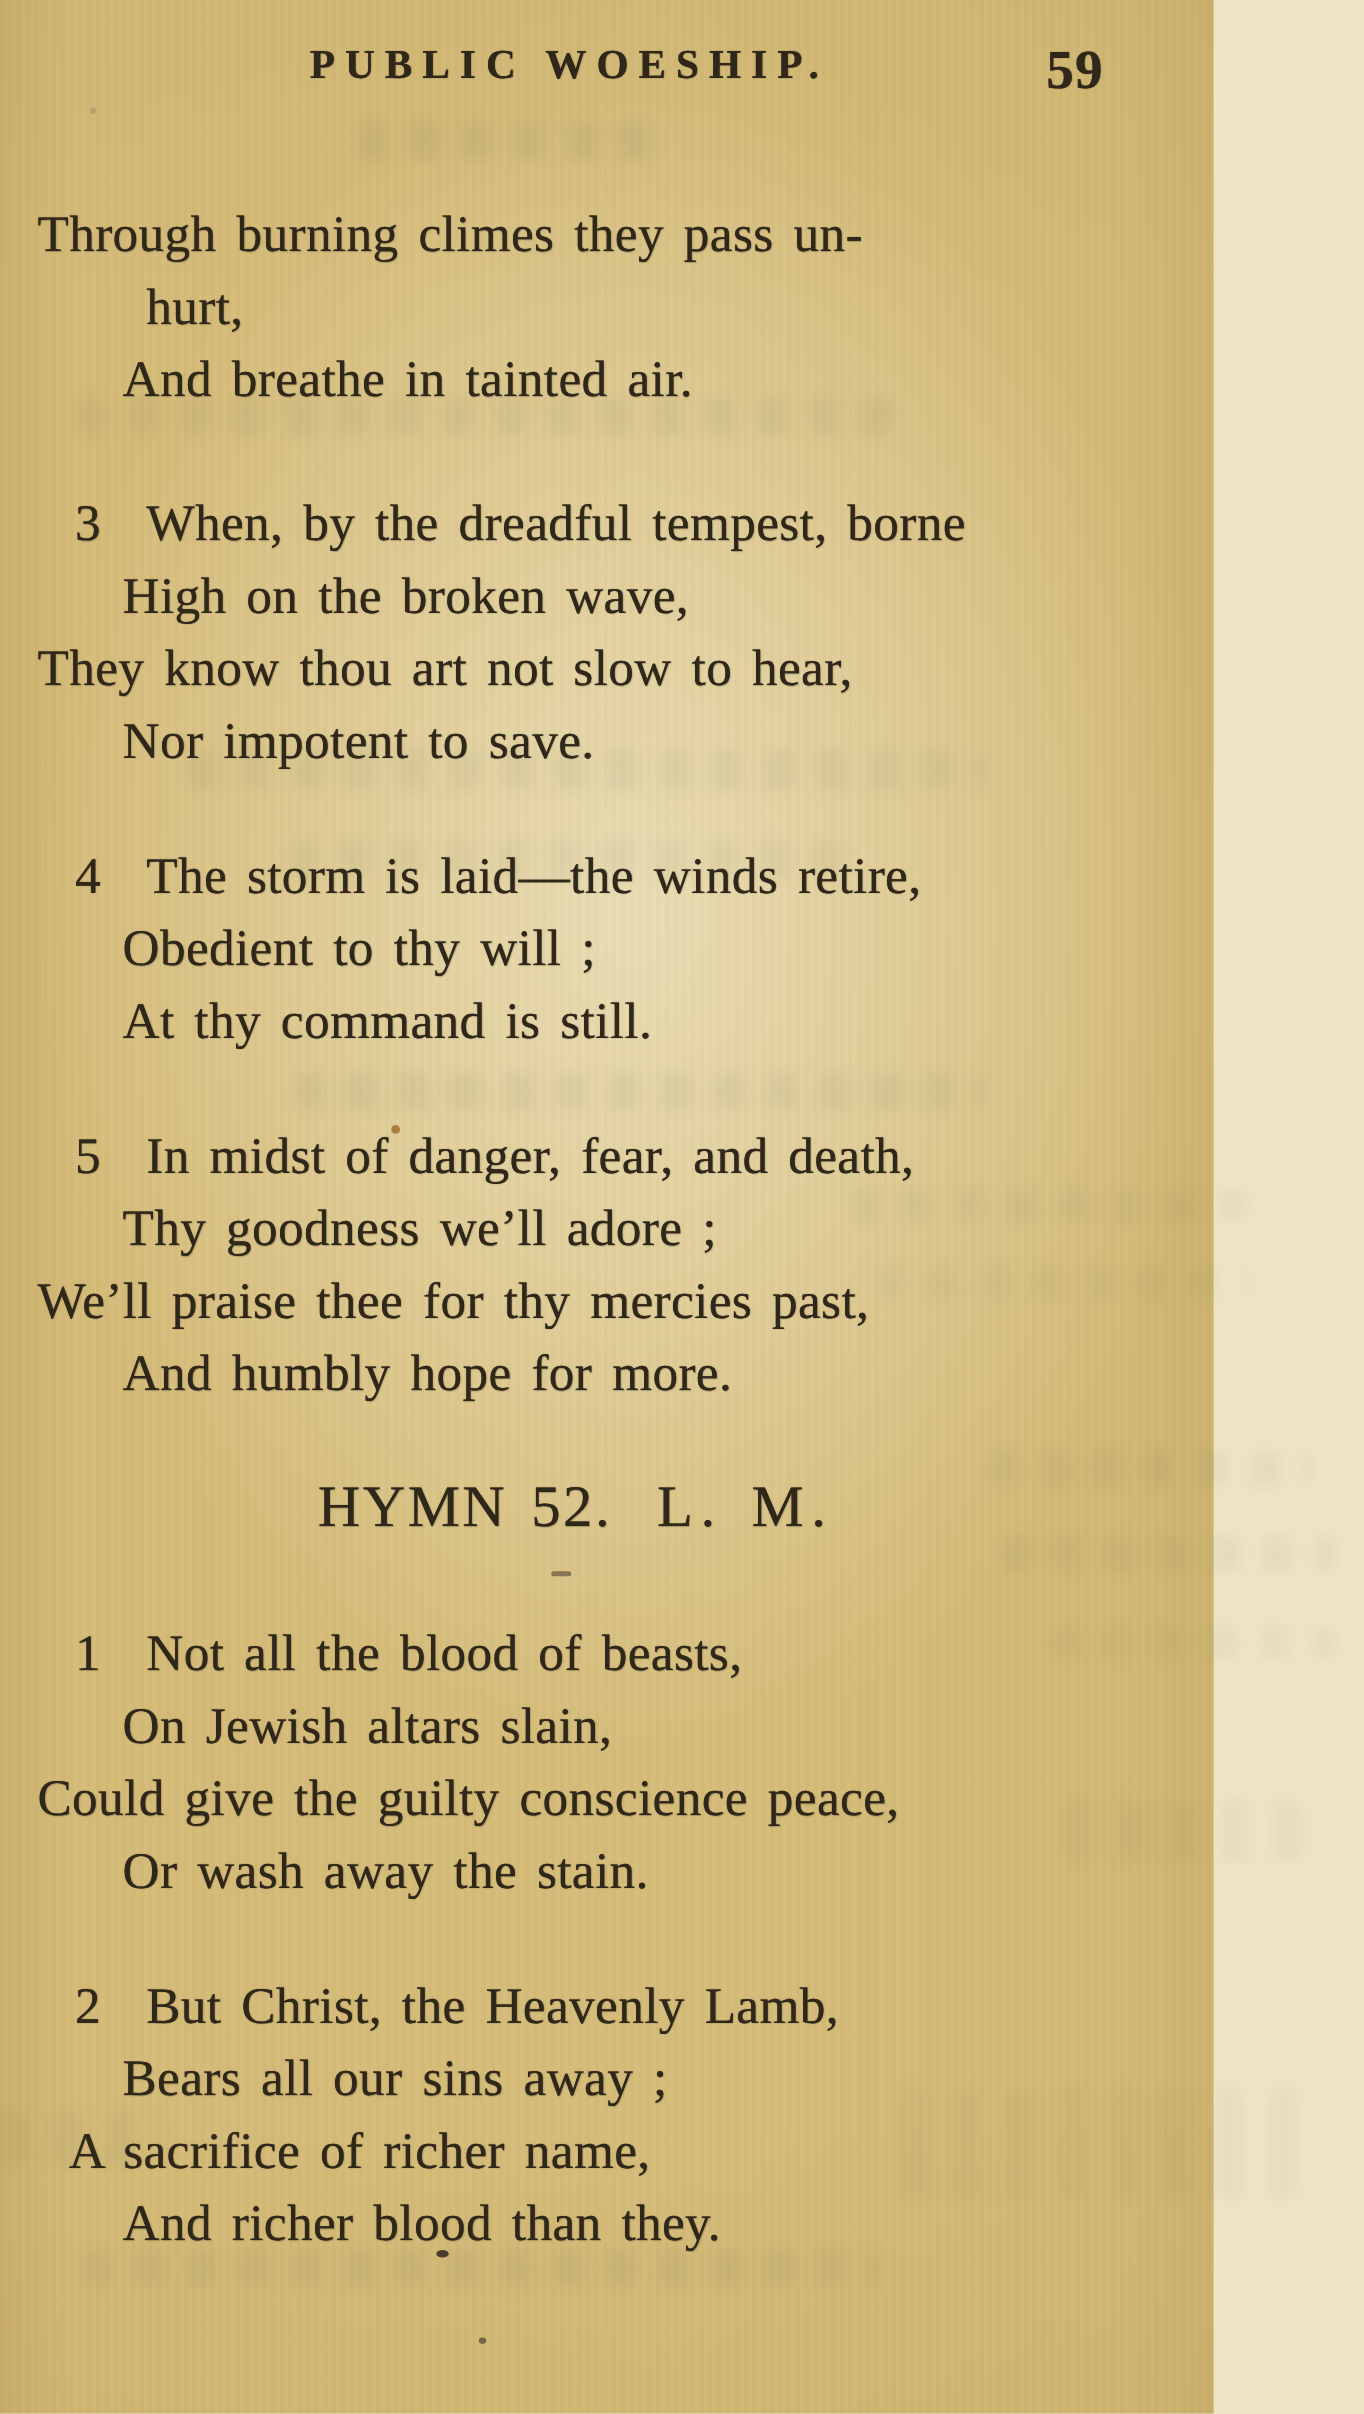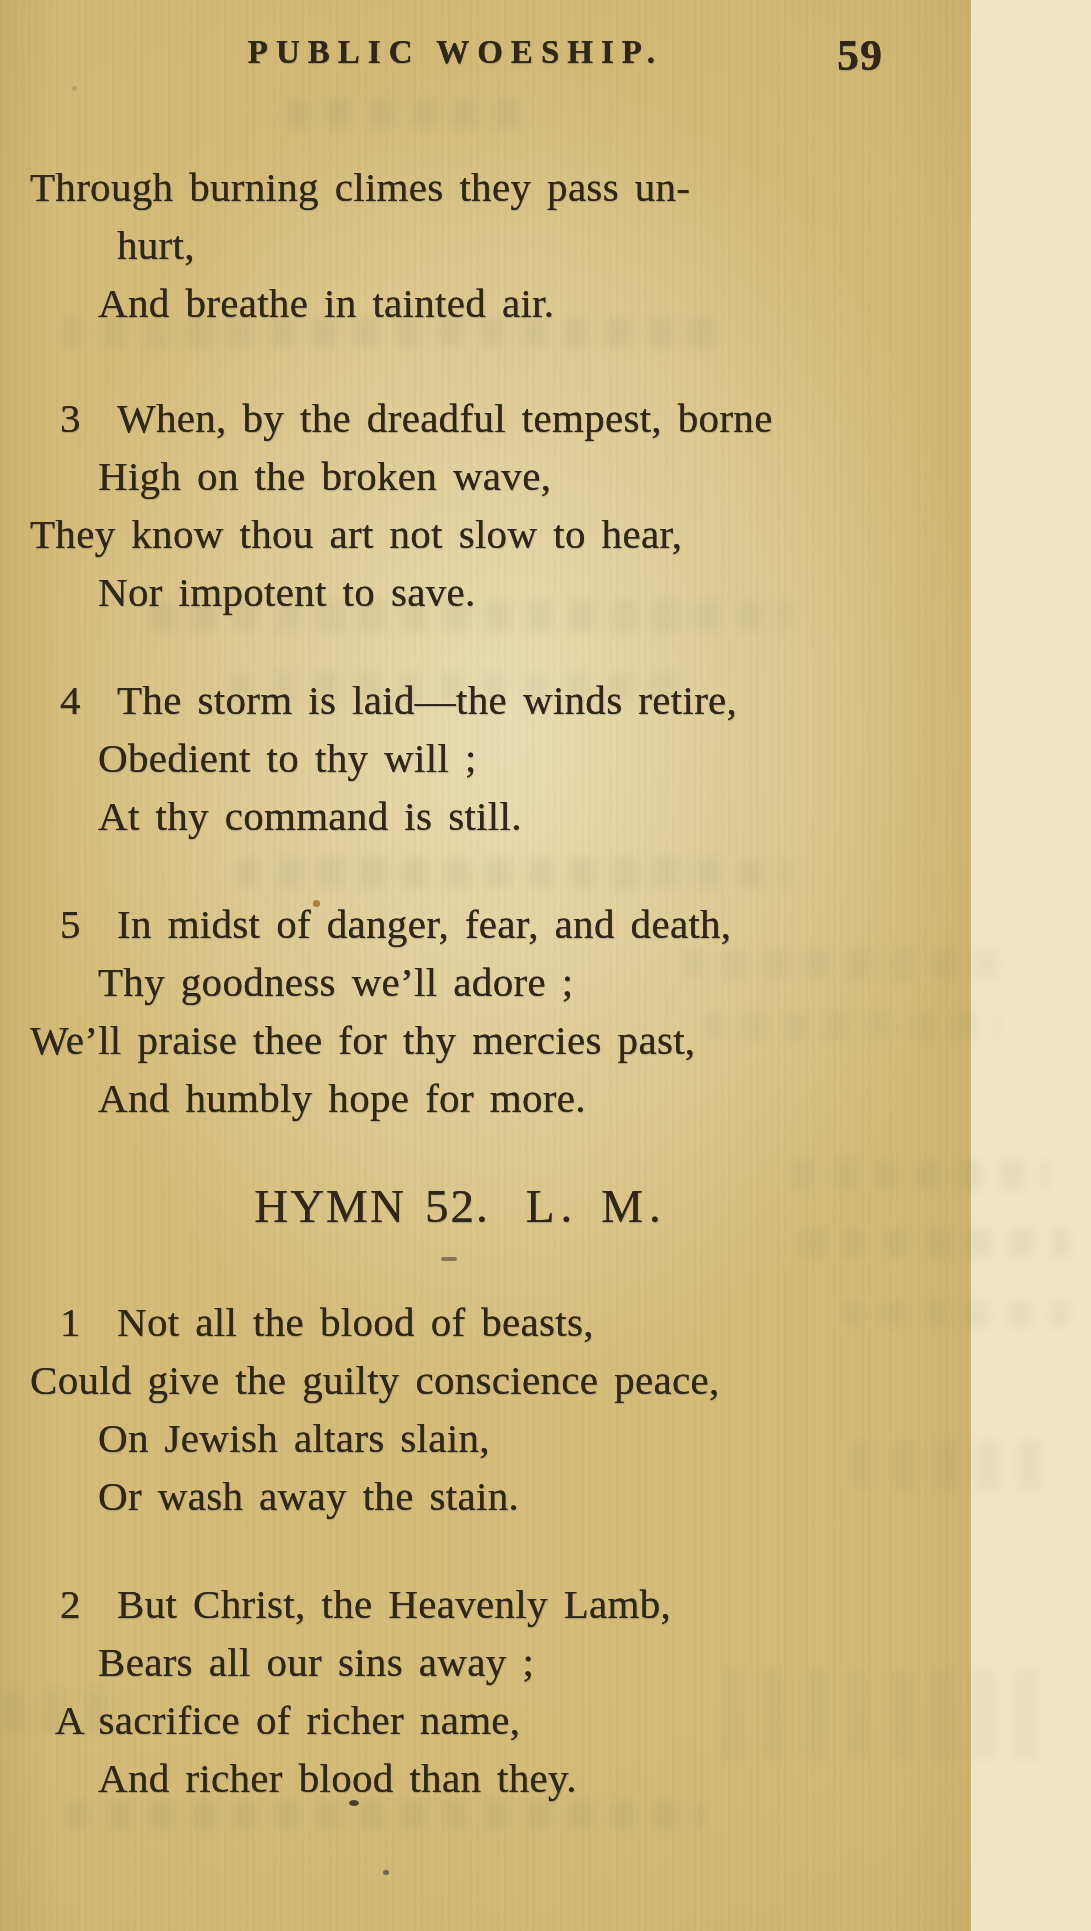--- a/index.html
+++ b/index.html
@@ -137,22 +137,22 @@
         <p class="line ind1">And humbly hope for more.</p>
       </div>
     </section>
 
     <section>
       <h2 class="hymn-heading"><span>HYMN 52.</span><span class="meter">L. M.</span></h2>
       <div class="heading-dash"></div>
 
       <div class="stanza">
         <p class="line numbered"><span class="vnum">1</span><span>Not all the blood of beasts,</span></p>
+        <p class="line ind1">On Jewish altars slain,</p>
         <p class="line">Could give the guilty conscience peace,</p>
-        <p class="line ind1">On Jewish altars slain,</p>
         <p class="line ind1">Or wash away the stain.</p>
       </div>
 
       <div class="stanza">
         <p class="line numbered"><span class="vnum">2</span><span>But Christ, the Heavenly Lamb,</span></p>
         <p class="line ind1">Bears all our sins away ;</p>
         <p class="line" style="padding-left:55px;">A sacrifice of richer name,</p>
         <p class="line ind1">And richer blood than they.</p>
       </div>
     </section>

